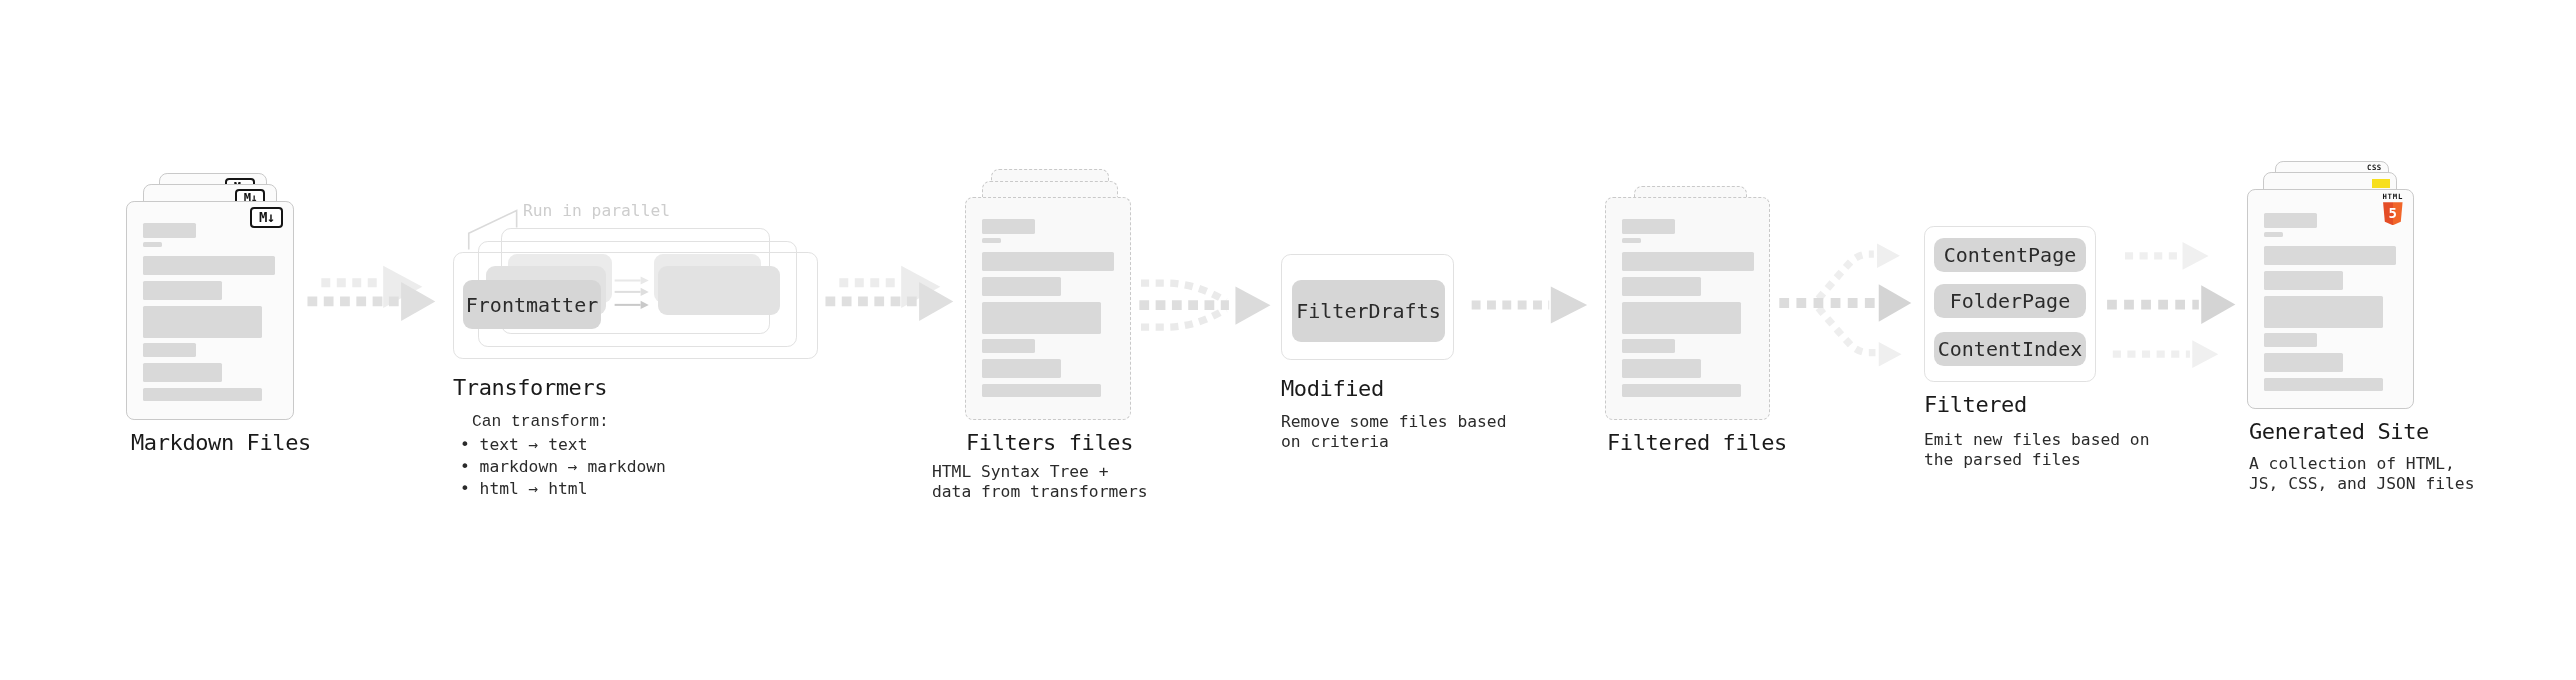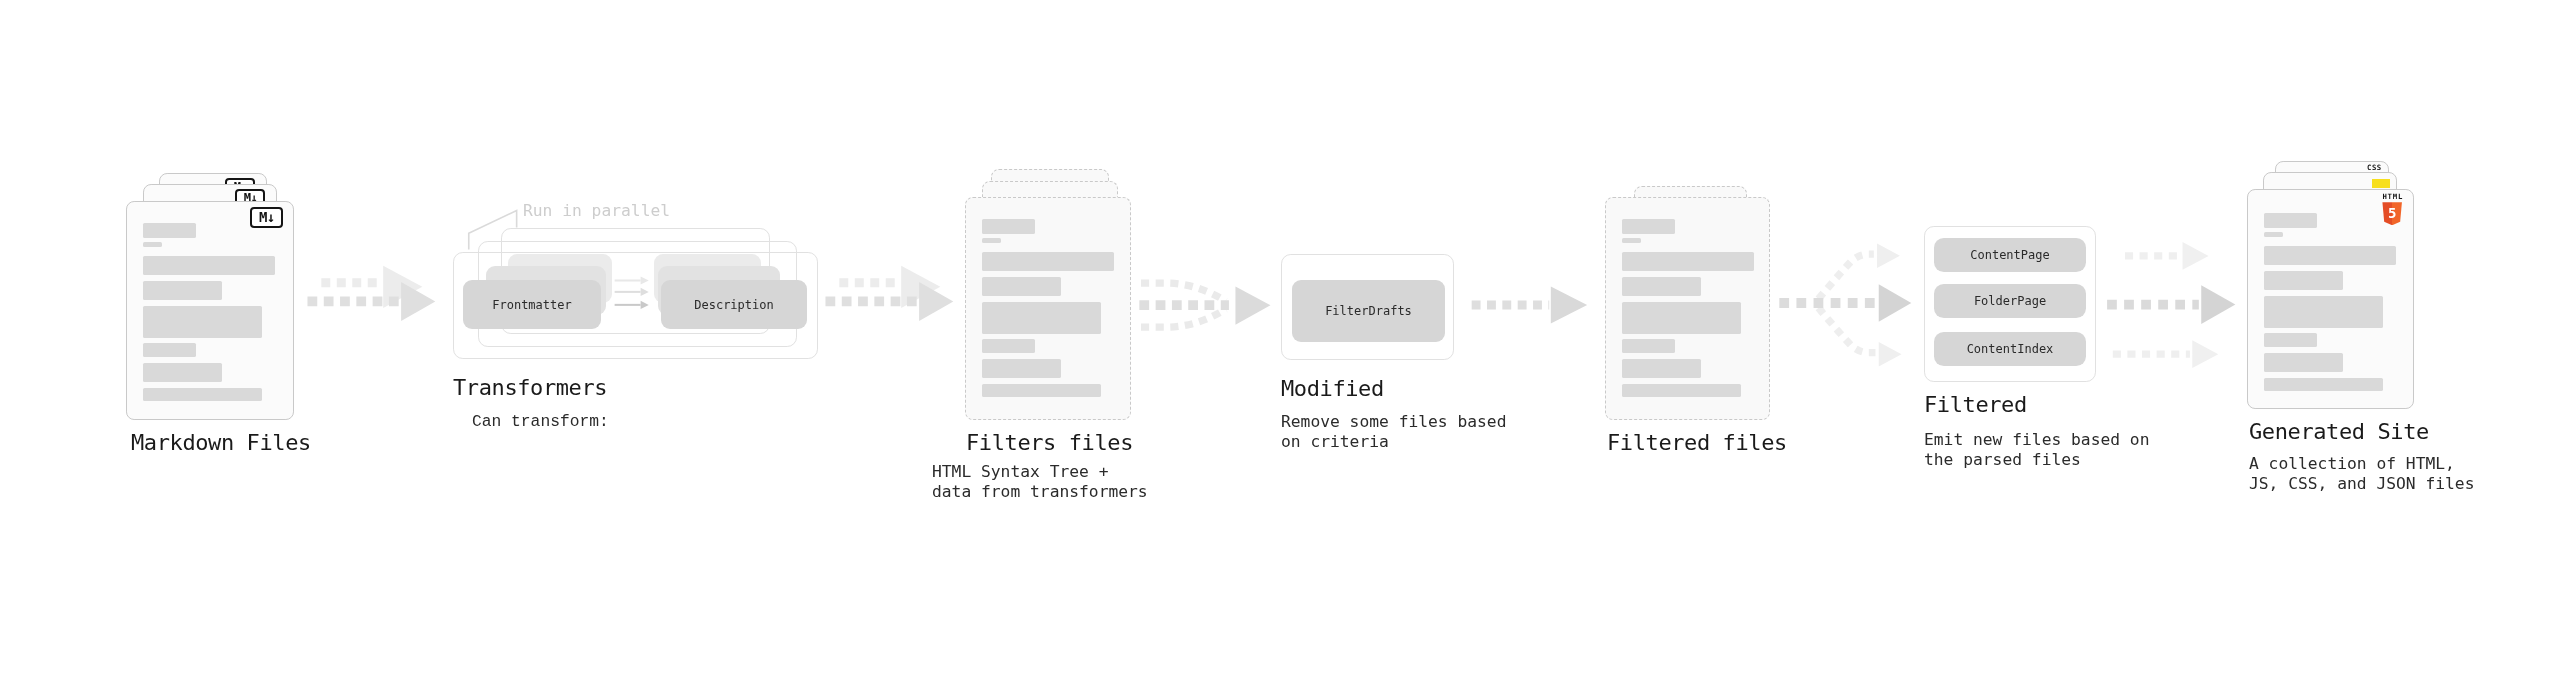--- a/index.html
+++ b/index.html
@@ -21,33 +21,33 @@
               color:#141414; font-weight:700; display:flex; align-items:center; justify-content:center;
               letter-spacing:-0.8px; box-sizing:border-box; }
   .md-badge.front { width:33px; height:21px; font-size:14px; top:4.9px; right:9.8px; }
   .md-badge.back  { width:30px; height:18.7px; font-size:12.2px; top:4.1px; right:10.6px; }
 
   
   .container-box { position:absolute; box-sizing:border-box; border:1.6px solid #e1e1e1;
                    border-radius:9.8px; background:transparent; }
 
   .pill { position:absolute; background:#d6d6d6; border-radius:9px; display:flex;
-          align-items:center; justify-content:center; color:#2b2b2b; font-size:12px; white-space:nowrap; }
+          align-items:center; justify-content:center; color:#2b2b2b; font-size:20px; white-space:nowrap; }
   .pill.ghost1 { background:#e2e2e2; }
   .pill.ghost2 { background:#ebebeb; }
 
   .heading { position:absolute; font-size:22px; color:#1a1a1a; white-space:nowrap; letter-spacing:-0.4px; }
   .body-text { position:absolute; font-size:16.3px; color:#2b2b2b; line-height:20.3px; white-space:nowrap; }
   .body-text div { white-space:nowrap; }
   .bullets { line-height:22px; }
   .note { position:absolute; font-size:16.3px; color:#cdcdcd; white-space:nowrap; }
 
   
   .html5-badge { position:absolute; top:3.3px; right:9.8px; display:flex; flex-direction:column;
-                 align-items:flex-start; }
+                 align-items:center; }
   .html5-text { font-size:7.3px; font-weight:700; color:#141414; letter-spacing:0.8px; line-height:8.1px; }
   .html5-shield { width:19.5px; height:23px; margin-top:0.8px;
                   background:linear-gradient(90deg,#e44d26 50%,#f16529 50%);
                   clip-path:polygon(0 0,100% 0,91% 85%,50% 100%,9% 85%);
                   display:flex; align-items:center; justify-content:center; }
   .html5-five { color:#ffffff; font-size:14px; font-weight:700; line-height:14px; margin-top:-1.6px; }
   .css-badge { position:absolute; top:2.4px; right:6.5px; font-size:7.3px; font-weight:700; color:#141414;
                letter-spacing:0.4px; border-bottom:2.4px solid #2f68f4; padding-bottom:0.8px; line-height:7.3px; }
   .js-badge { position:absolute; top:5.7px; right:6.5px; width:18px; height:9px; background:#f7df1e; }
 
@@ -103,24 +103,28 @@
   <svg style="left:608px; top:274px;" width="49" height="39" viewBox="0 0 60 48">
     <line x1="8" y1="8" x2="40" y2="8" stroke="#e8e8e8" stroke-width="2.5"></line>
     <polygon points="40,3 40,13 50,8" fill="#e8e8e8"></polygon>
     <line x1="8" y1="22" x2="40" y2="22" stroke="#dedede" stroke-width="2.5"></line>
     <polygon points="40,17 40,27 50,22" fill="#dedede"></polygon>
     <line x1="8" y1="38" x2="40" y2="38" stroke="#c9c9c9" stroke-width="2.5"></line>
     <polygon points="40,33 40,43 50,38" fill="#c9c9c9"></polygon>
   </svg>
 
   <div class="pill" style="left:463px; top:280px; width:138px; height:49px;">Frontmatter</div>
-  <div class="pill" style="left:661px; top:280px; width:146px; height:49px;">Description</div>
 
   <div class="heading" style="left:453px; top:375px;">Transformers</div>
   <div class="body-text" style="left:472px; top:412px;font-family:Liberation Mono, monospace;">Can transform:</div>
+  <div class="body-text bullets" style="left:460px; top:434px;">
+    <div>• text → text</div>
+    <div>• markdown → markdown</div>
+    <div>• html → html</div>
+  </div>
 
   <svg style="left:823px; top:264px;" width="132" height="57" viewBox="0 0 162 70">
     <line x1="20" y1="23" x2="96" y2="23" stroke="#ececec" stroke-width="11" stroke-dasharray="11 8"></line>
     <polygon points="96,2 96,54 144,28" fill="#ececec"></polygon>
     <line x1="3" y1="46" x2="116" y2="46" stroke="#dfdfdf" stroke-width="12" stroke-dasharray="12 8"></line>
     <polygon points="118,22 118,70 160,46" fill="#dfdfdf"></polygon>
   </svg>
 
   <div class="card dashed" style="left:991px; top:169px; width:118px; height:57px;"></div>
   <div class="card dashed" style="left:982px; top:181px; width:136px; height:61px;"></div>

